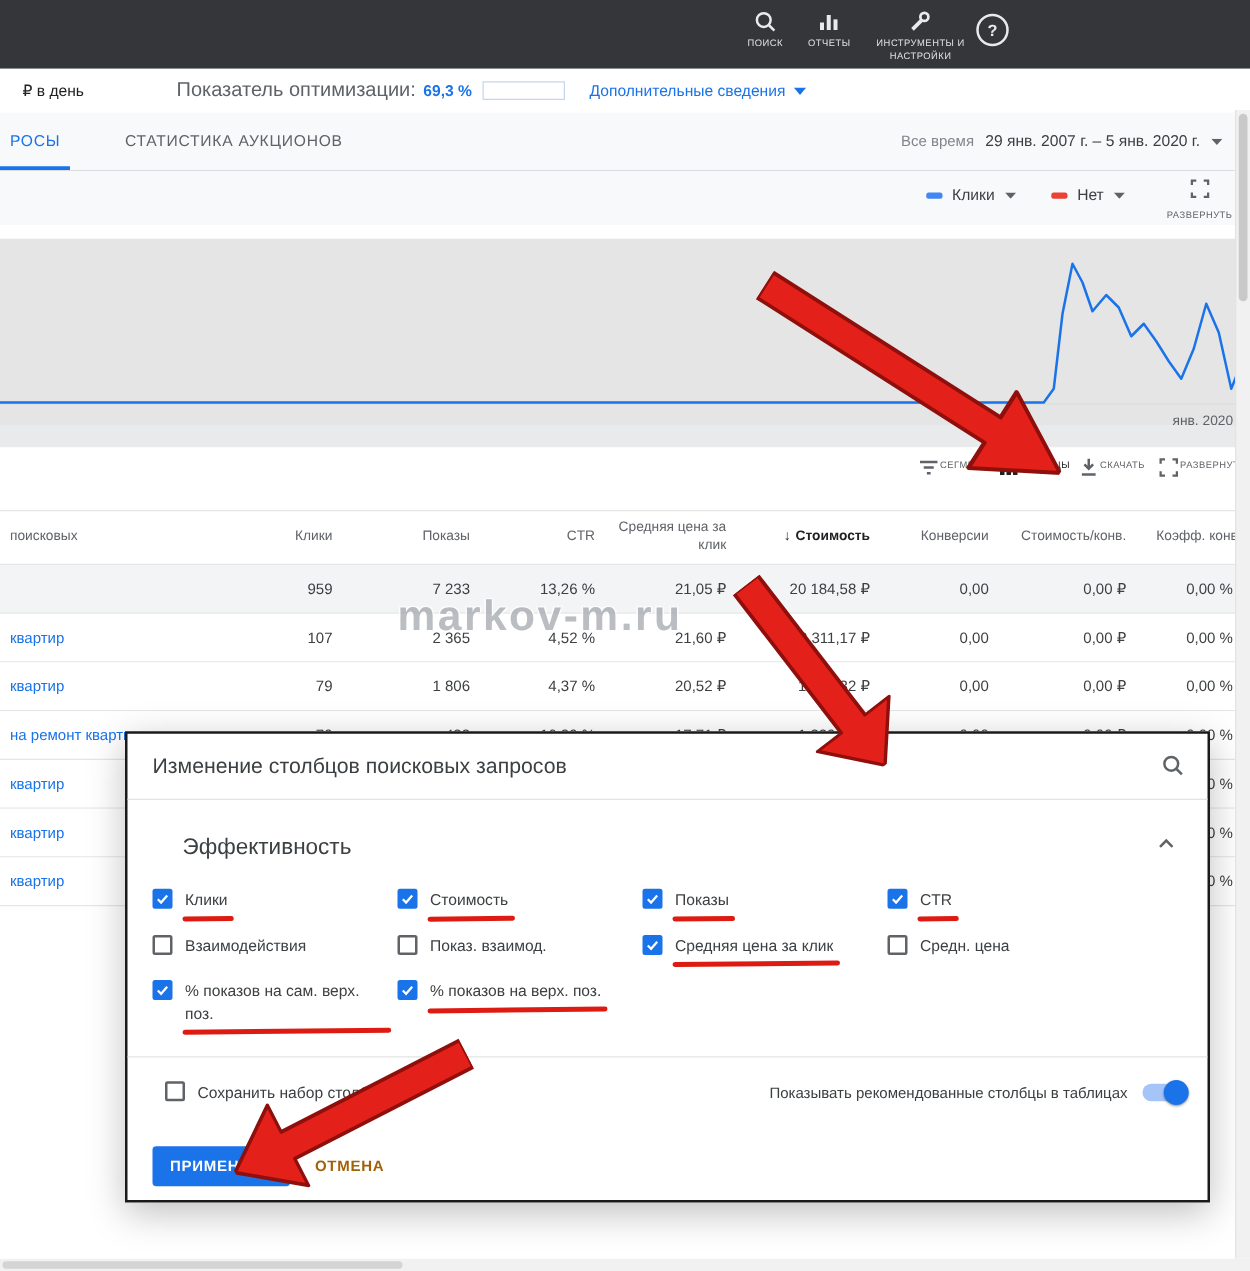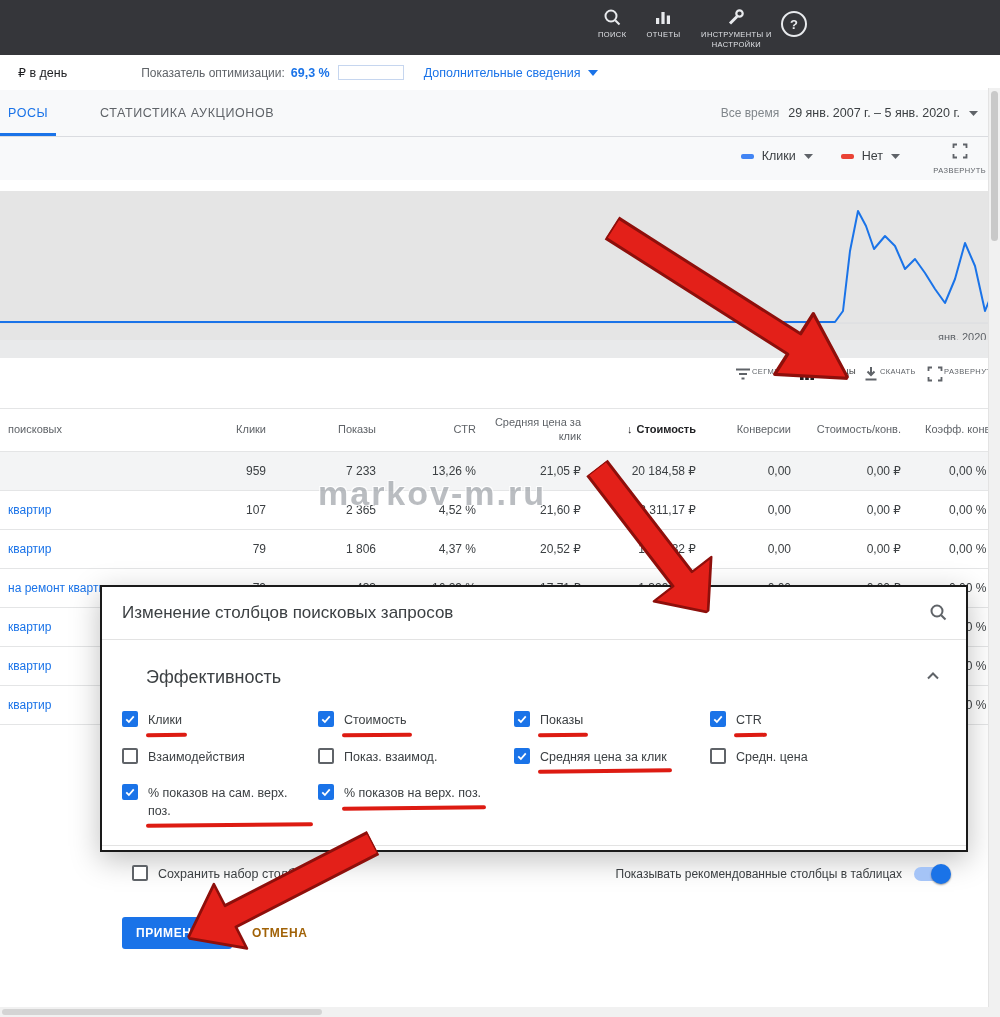--- a/index.html
+++ b/index.html
@@ -11,21 +11,21 @@
   .topbar-group{position:absolute;left:598px;top:7px;display:flex;gap:20px;}
   .tb-item{display:flex;flex-direction:column;align-items:center;color:#e8eaed;cursor:pointer;}
   .tb-item svg{display:block;}
   .tb-lbl{font-size:7.5px;letter-spacing:.4px;margin-top:3px;color:#dfe1e5;text-align:center;line-height:1.35;white-space:pre-line;}
   .tb-tools .tb-lbl{width:72px;}
   .help-circle{position:absolute;left:781px;top:11px;width:22px;height:22px;border:2px solid #e8eaed;border-radius:50%;color:#e8eaed;font-size:13px;font-weight:bold;display:flex;align-items:center;justify-content:center;cursor:pointer;}
 
   
   .optbar{position:absolute;top:55px;left:0;width:100%;height:35px;background:#fff;display:flex;align-items:center;text-align:center;}
   .budget{margin-left:18px;font-size:12.5px;color:#202124;}
-  .opt-label{margin-left:74px;font-size:12px;color:#5f6368;}
+  .opt-label{margin-left:74px;font-size:16px;color:#5f6368;}
   .opt-value{margin-left:6px;font-size:12.5px;color:#1a73e8;font-weight:bold;}
   .opt-bar{margin-left:8px;width:64px;height:13px;border:1px solid #c6d6ef;background:#fff;position:relative;}
   .opt-fill{width:82%;height:100%;background:#1a73e8;}
   .details{margin-left:20px;font-size:12.5px;color:#1a73e8;display:flex;align-items:center;gap:7px;cursor:pointer;}
 
   
   .tabbar{position:absolute;top:90px;left:0;width:100%;height:47px;background:#f8f9fa;border-bottom:1px solid #dadce0;box-sizing:border-box;}
   .tab{position:absolute;top:0;height:100%;display:flex;align-items:center;font-size:12.5px;letter-spacing:.6px;font-weight:500;cursor:pointer;}
   .tab-queries{left:0;padding:0 8px;color:#1a73e8;}
   .tab-queries::after{content:"";position:absolute;left:0;right:0;bottom:0;height:3px;background:#1a73e8;}
@@ -64,21 +64,21 @@
   .tr.head .td{font-size:11px;color:#5f6368;text-align:right;line-height:1.25;}
   .tr.head .td.name{color:#5f6368;}
   .cost-hd{color:#202124 !important;font-weight:bold;}
   .td.rate{justify-content:flex-start;padding-left:34px;}
   .tr.head .td.rate{white-space:nowrap;padding-left:10px;}
 
   .watermark{position:absolute;left:318px;top:474px;z-index:5;font-size:34px;font-weight:bold;color:#a9adb2;letter-spacing:2px;opacity:.8;
     text-shadow:0 0 1px #fff,1px 1px 0 #fff,-1px -1px 0 #fff,1px -1px 0 #fff,-1px 1px 0 #fff;}
 
   
-  .modal{position:absolute;left:100px;top:585px;width:868px;height:267px;background:#fff;border:2px solid #1a1a1a;box-sizing:border-box;z-index:10;box-shadow:0 8px 28px rgba(0,0,0,.25);}
+  .modal{position:absolute;left:100px;top:585px;width:868px;height:377px;background:#fff;border:2px solid #1a1a1a;box-sizing:border-box;z-index:10;box-shadow:0 8px 28px rgba(0,0,0,.25);}
   .m-title{position:absolute;left:20px;top:16px;font-size:17px;color:#3c4043;}
   .m-search{position:absolute;right:18px;top:15px;cursor:pointer;}
   .m-hr1{position:absolute;left:0;right:0;top:52px;border-bottom:1px solid #e3e3e3;}
   .m-section{position:absolute;left:20px;top:80px;font-size:18px;color:#3c4043;margin-left:24px;}
   .m-chevron{position:absolute;right:26px;top:79px;cursor:pointer;}
   .cb-rows{position:absolute;left:20px;top:124px;right:14px;}
   .cb-row{display:flex;margin-bottom:18px;}
   .cb-row .cb-item{width:196px;}
   .cb-item{display:flex;align-items:flex-start;gap:10px;position:relative;padding-right:10px;box-sizing:border-box;cursor:pointer;}
   .cb-box{width:16px;height:16px;border:2px solid #5f6368;border-radius:2px;flex:none;display:flex;align-items:center;justify-content:center;background:#fff;box-sizing:border-box;}

